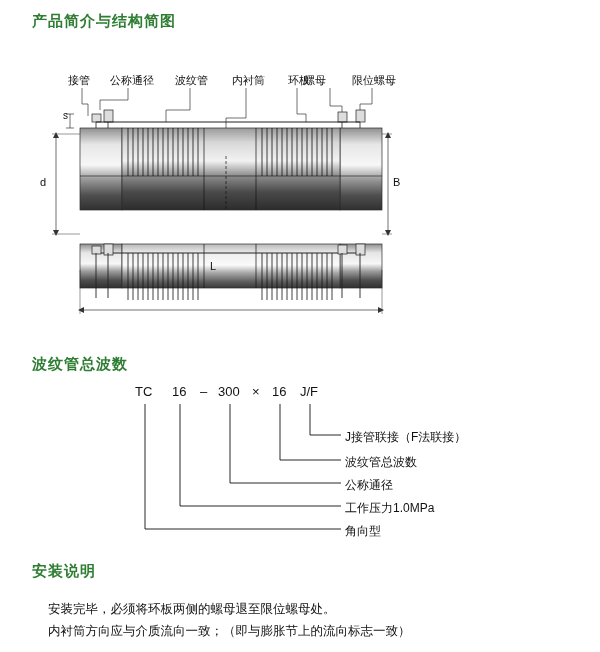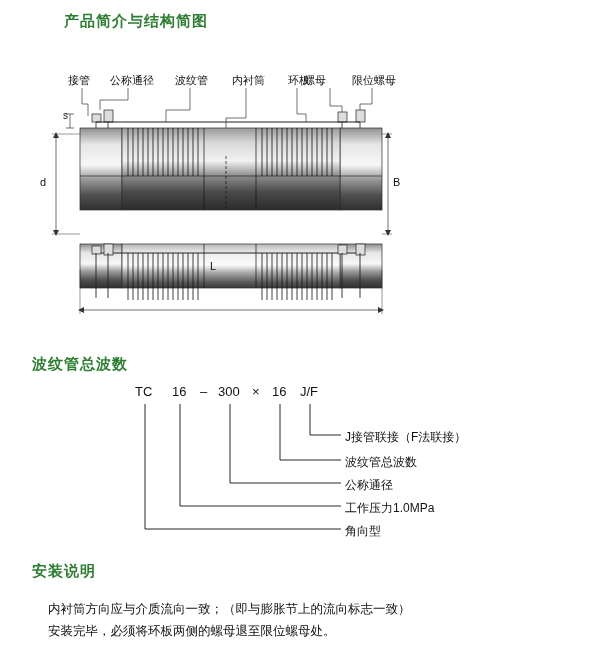--- a/index.html
+++ b/index.html
@@ -14,21 +14,21 @@
     color: #222;
     position: relative;
     overflow: hidden;
   }
   .section-title {
     font-size: 15px;
     font-weight: bold;
     color: #2e7d32;
     letter-spacing: 1px;
   }
-  .title-1 { position: absolute; left: 32px; top: 12px; margin-left: 32px; }
+  .title-1 { position: absolute; left: 32px; top: 12px; }
   .title-2 { position: absolute; left: 32px; top: 355px; }
   .title-3 { position: absolute; left: 32px; top: 562px; }
 
   
   #drawing {
     position: absolute;
     left: 0;
     top: 48px;
     width: 600px;
     height: 300px;
@@ -311,15 +311,15 @@
       <path d="M180,26 L180,128 L341,128"></path>
 
       <path d="M145,26 L145,151 L341,151"></path>
     </g>
   </svg>
 </div>
 
 <div class="section-title title-3">安装说明</div>
 
 <div id="install-notes">
+  <div>安装完毕，必须将环板两侧的螺母退至限位螺母处。</div>
   <div>内衬筒方向应与介质流向一致；（即与膨胀节上的流向标志一致）</div>
-  <div>安装完毕，必须将环板两侧的螺母退至限位螺母处。</div>
 </div>
 
 </body></html>

